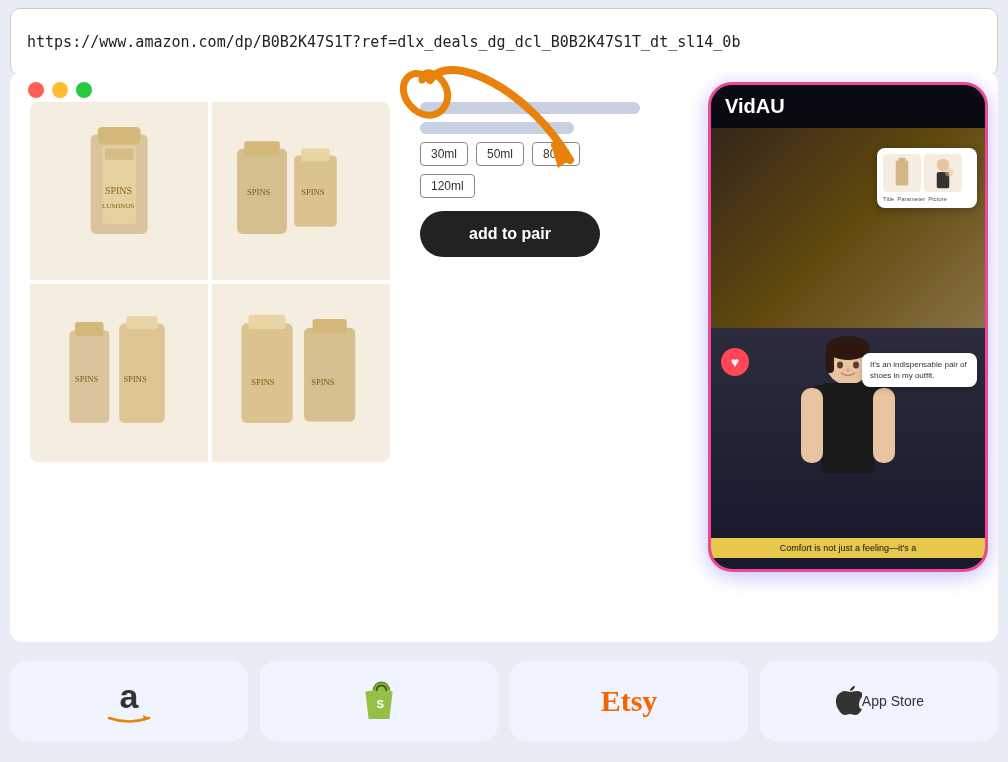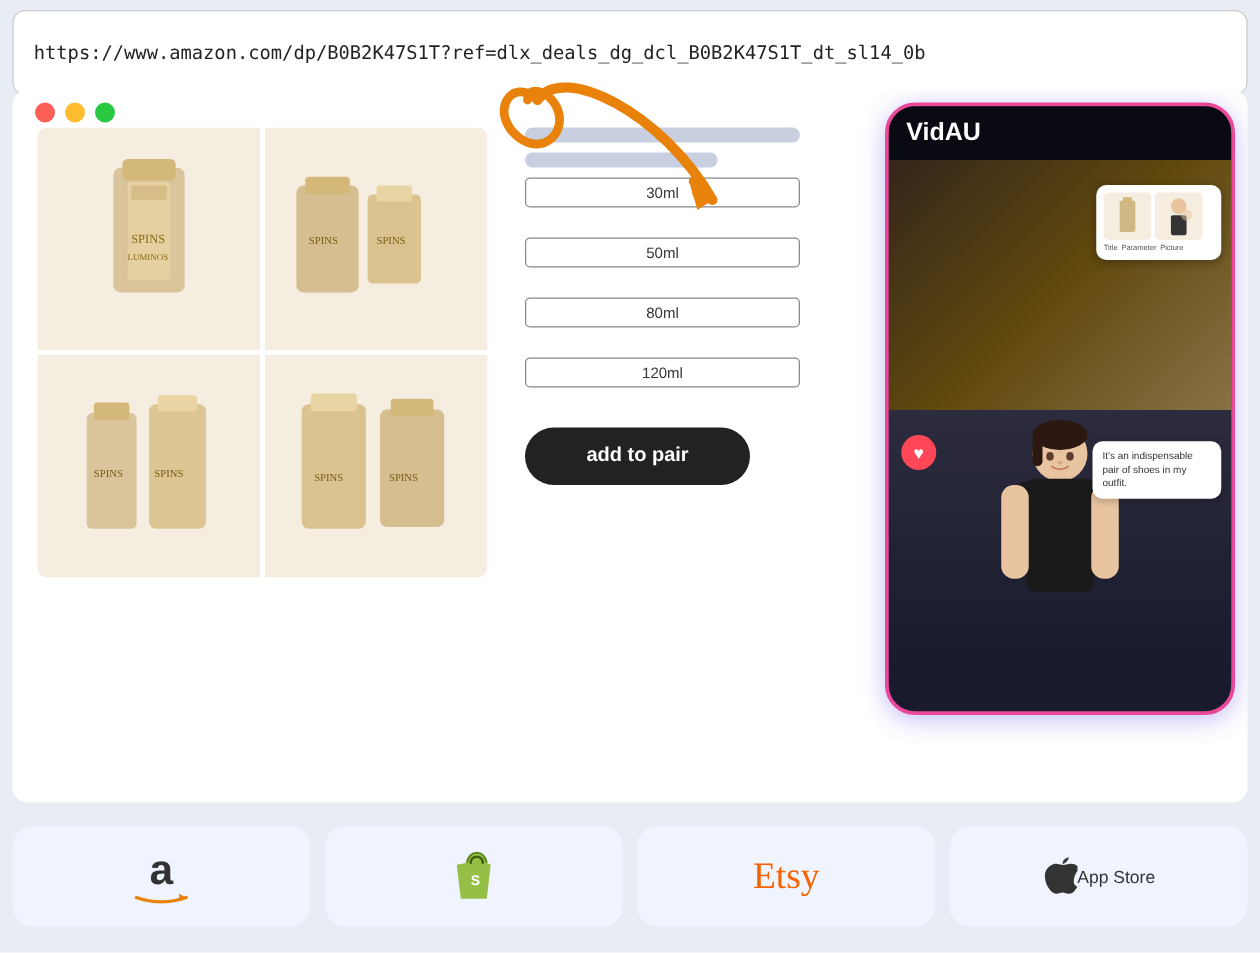--- a/index.html
+++ b/index.html
@@ -104,23 +104,22 @@
     .product-title-line.short { width: 70%; }
     .product-price {
       font-size: 48px;
       font-weight: 700;
       color: #111;
       margin: 20px 0 20px 0;
     }
     .size-options {
       display: flex;
       flex-wrap: wrap;
-      gap: 24px;
-      margin-bottom: 32px;
-      flex-direction: column;
+      gap: 8px;
+      margin-bottom: 13px;
     }
     .size-btn {
       border: 1.5px solid #888;
       background: white;
       border-radius: 4px;
       padding: 4px 10px;
       font-size: 12px;
       color: #333;
       cursor: pointer;
     }
@@ -245,21 +244,21 @@
       font-size: 14px;
     }
     
     .speech-bubble {
       position: absolute;
       right: 8px;
       top: 25px;
       background: white;
       border-radius: 8px;
       padding: 6px 8px;
-      width: 103px;
+      width: 115px;
       font-size: 8px;
       color: #333;
       line-height: 1.4;
       box-shadow: 0 2px 6px rgba(0,0,0,0.2);
     }
     
     .subtitle-bar {
       background: rgba(255,220,80,0.9);
       padding: 5px 10px;
       font-size: 9px;
@@ -301,21 +300,21 @@
 
     
     .shopify-bag {
       width: 40px;
       height: 44px;
     }
 
     
     .etsy-text {
       font-size: 30px;
-      font-weight: 400;
+      font-weight: 700;
       color: #f56400;
       font-family: Georgia, serif;
     }
 
     
     .appstore-content {
       display: flex;
       align-items: center;
       gap: 0;
     }
@@ -463,20 +462,23 @@
 
           <ellipse cx="65" cy="37" rx="2" ry="1.5" fill="#d4a88a"></ellipse>
         </svg>
       </div>
 
       <div class="speech-bubble">
         <span>It's an indispensable pair of shoes in my outfit.</span>
       </div>
     </div>
 
+    <div class="subtitle-bar">
+      <span>Comfort is not just a feeling—it's a</span>
+    </div>
   </div>
 
 </div>
 
 <svg class="arrow-annotation" viewBox="0 0 290 200">
 
   <path d="M 60 20 C 80 -10, 160 30, 200 100 L 185 85 M 200 100 L 188 95" stroke="#e8820a" stroke-width="8" fill="none" stroke-linecap="round" stroke-linejoin="round"></path>
 
   <path d="M 60 20 C 40 0, 20 30, 45 50 C 65 65, 85 45, 75 25 C 68 12, 52 8, 52 20" stroke="#e8820a" stroke-width="7" fill="none" stroke-linecap="round"></path>
 

